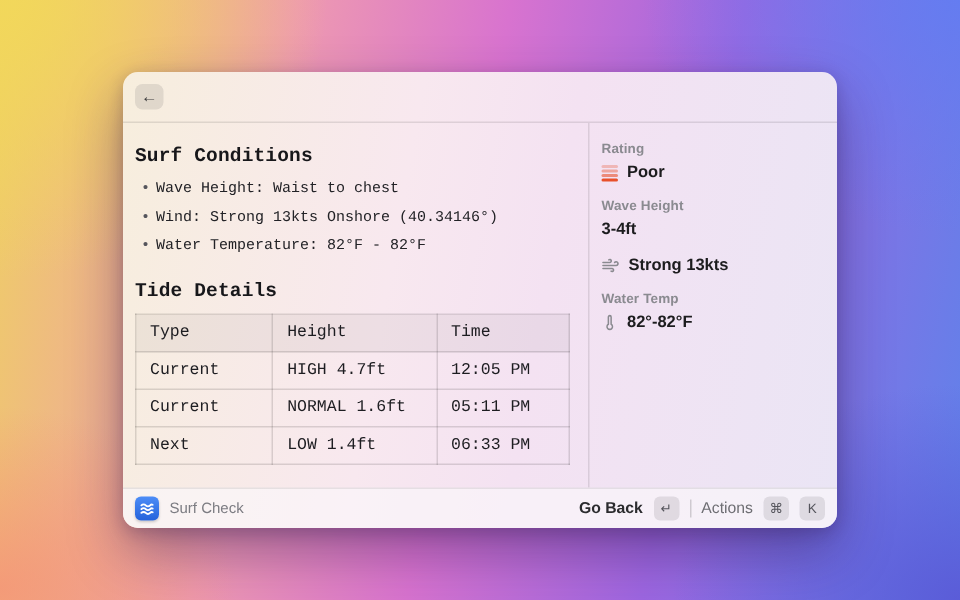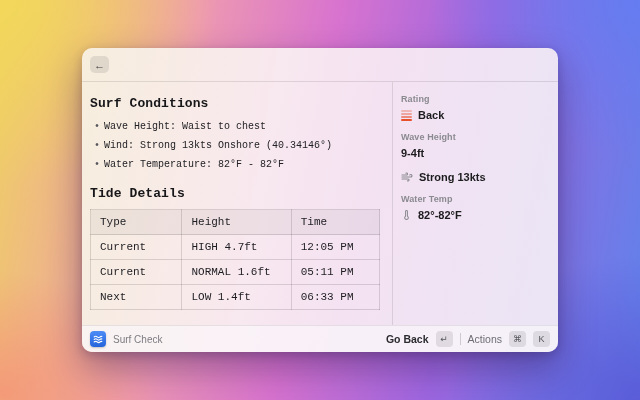--- a/index.html
+++ b/index.html
@@ -141,26 +141,26 @@
     <div class="sidebar">
 
       <div class="meta-label">Rating</div>
       <div class="meta-value">
         <span class="rating-bars">
           <i id="rb1" style="background: rgba(232, 80, 42, 0.3);"></i>
             <i id="rb2" style="background: rgba(232, 80, 42, 0.42);"></i>
             <i id="rb3" style="background: rgba(232, 80, 42, 0.6);"></i>
             <i id="rb4" style="background: rgb(232, 80, 42);"></i>
         </span>
-        <span>Back</span>
+        <span>Poor</span>
       </div>
 
       <div class="meta-label">Wave Height</div>
       <div class="meta-value">
-        <span>9-4ft</span>
+        <span>3-4ft</span>
       </div>
 
       <div class="meta-value">
         <svg class="icon-svg" width="12" height="12" viewBox="0 0 24 24" fill="none" stroke="#8a8a90" stroke-width="2.2" stroke-linecap="round" stroke-linejoin="round">
           <path d="M9.8 4.4A2 2 0 1 1 11 8H2"></path>
           <path d="M17.5 8a2.5 2.5 0 1 1 2 4H2"></path>
           <path d="M12.8 19.6A2 2 0 1 0 14 16H2"></path>
         </svg>
         <span>Strong 13kts</span>
       </div>

